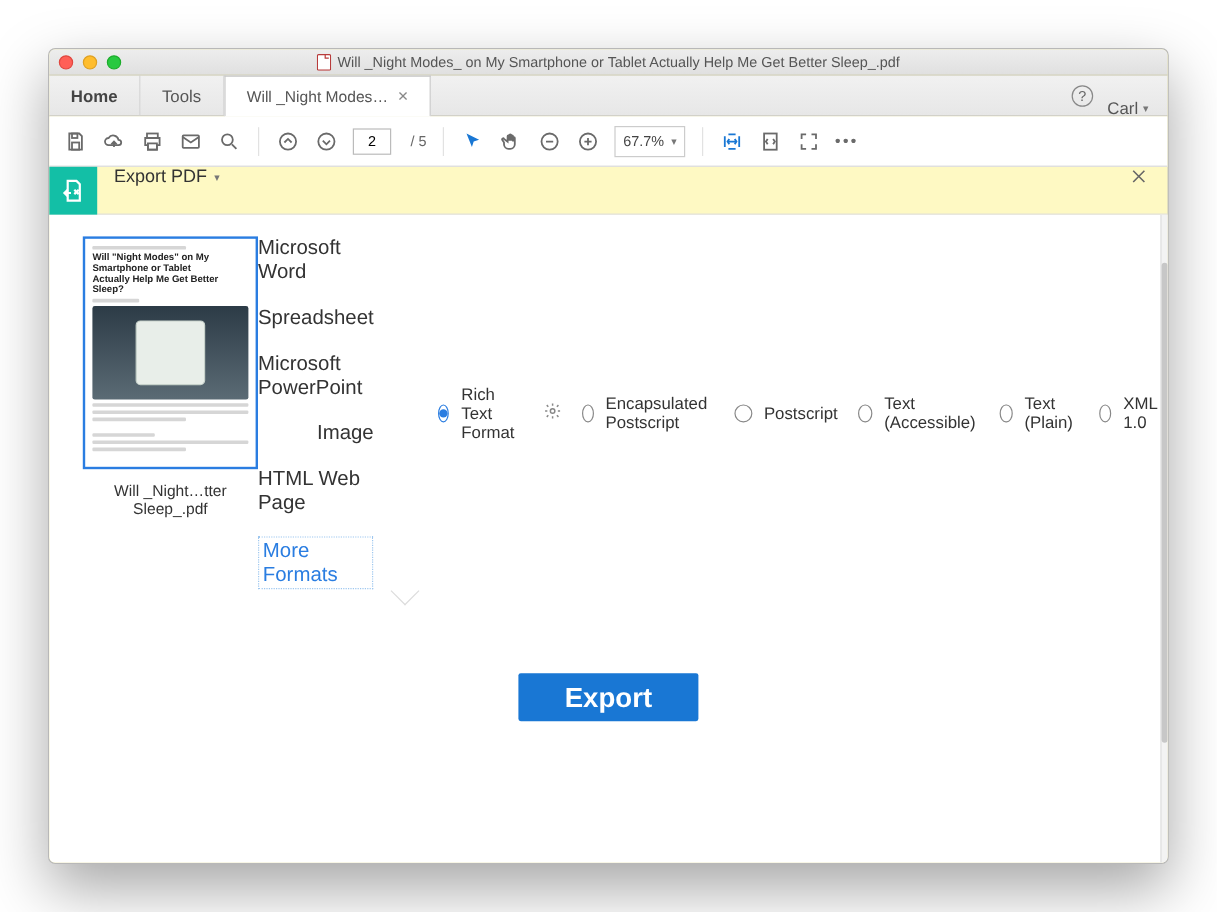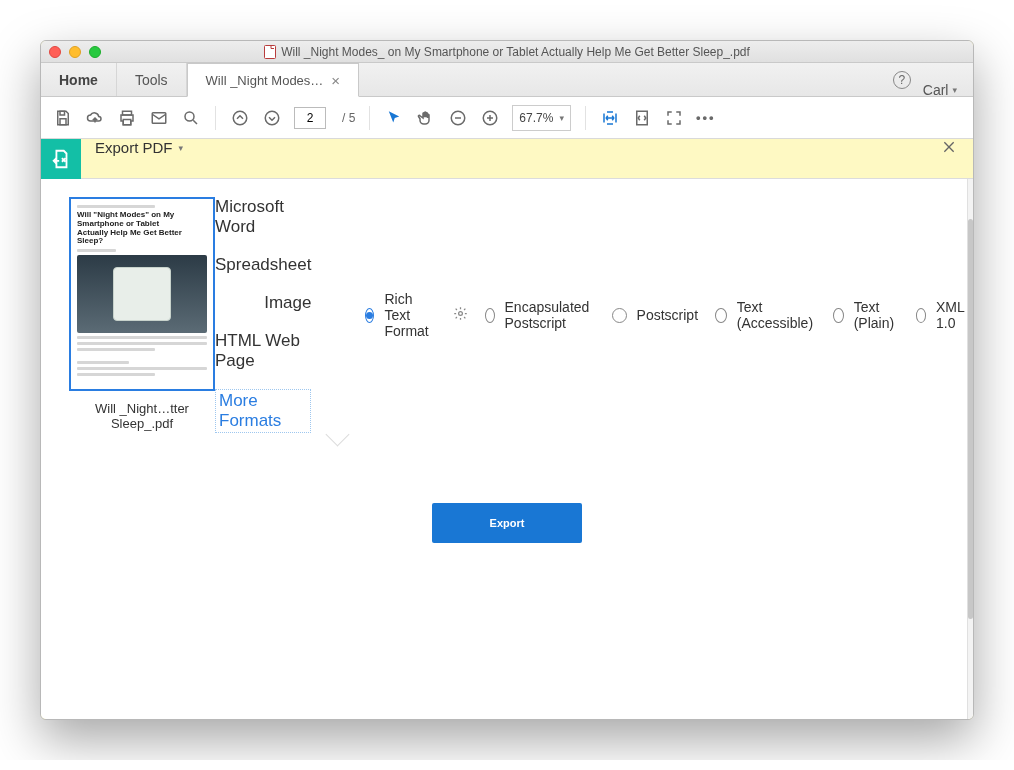--- a/index.html
+++ b/index.html
@@ -172,21 +172,21 @@
   }
   .radio.selected .r{ border-color:#2a7de1;}
   .radio.selected .r::after{ content:"";width:7px;height:7px;background:#2a7de1;border-radius:50%;}
   .gear { color:#888; margin-left:8px;}
   .gear svg{width:15px;height:15px;}
 
   .export-btn {
     margin: 70px auto 16px auto;
     display:block; width:150px; height:40px;
     background:#1977d4; color:#fff; border:none; border-radius:2px;
-    font-size:11px; font-weight:600; cursor:pointer;
+    font-size:23px; font-weight:600; cursor:pointer;
   }
 
   .right-strip {
     position:absolute; right:0; top:0; bottom:0; width:6px; background:#f3f3f3;
     border-left:1px solid #e0e0e0;
   }
   .right-strip .bar { position:absolute; top:40px; bottom:100px; left:0; right:0; background:#c7c7c7; border-radius:3px;}
 </style>
 </head>
 <body>
@@ -368,20 +368,21 @@
           <div class="line" style="width:40%"></div>
           <div class="line"></div>
             <div class="line short"></div>
         </div>
         <div class="thumb-label">Will _Night…tter Sleep_.pdf</div>
       </div>
 
       <div class="col-formats">
         <div class="format-item">Microsoft Word</div>
         <div class="format-item">Spreadsheet</div>
+        <div class="format-item">Microsoft PowerPoint</div>
         <div class="format-item">Image</div>
         <div class="format-item">HTML Web Page</div>
         <div class="format-item selected">More Formats</div>
       </div>
 
       <div class="divider-v"></div>
 
       <div class="col-options">
         <div class="radio selected">
           <span class="r"></span>

